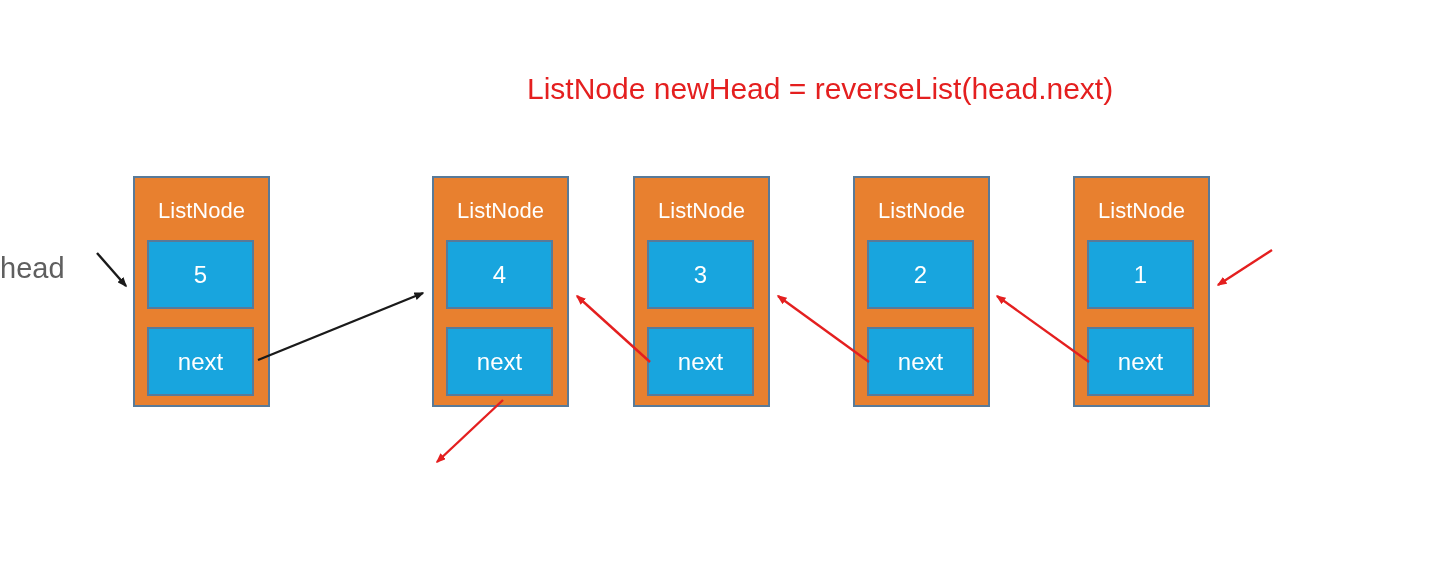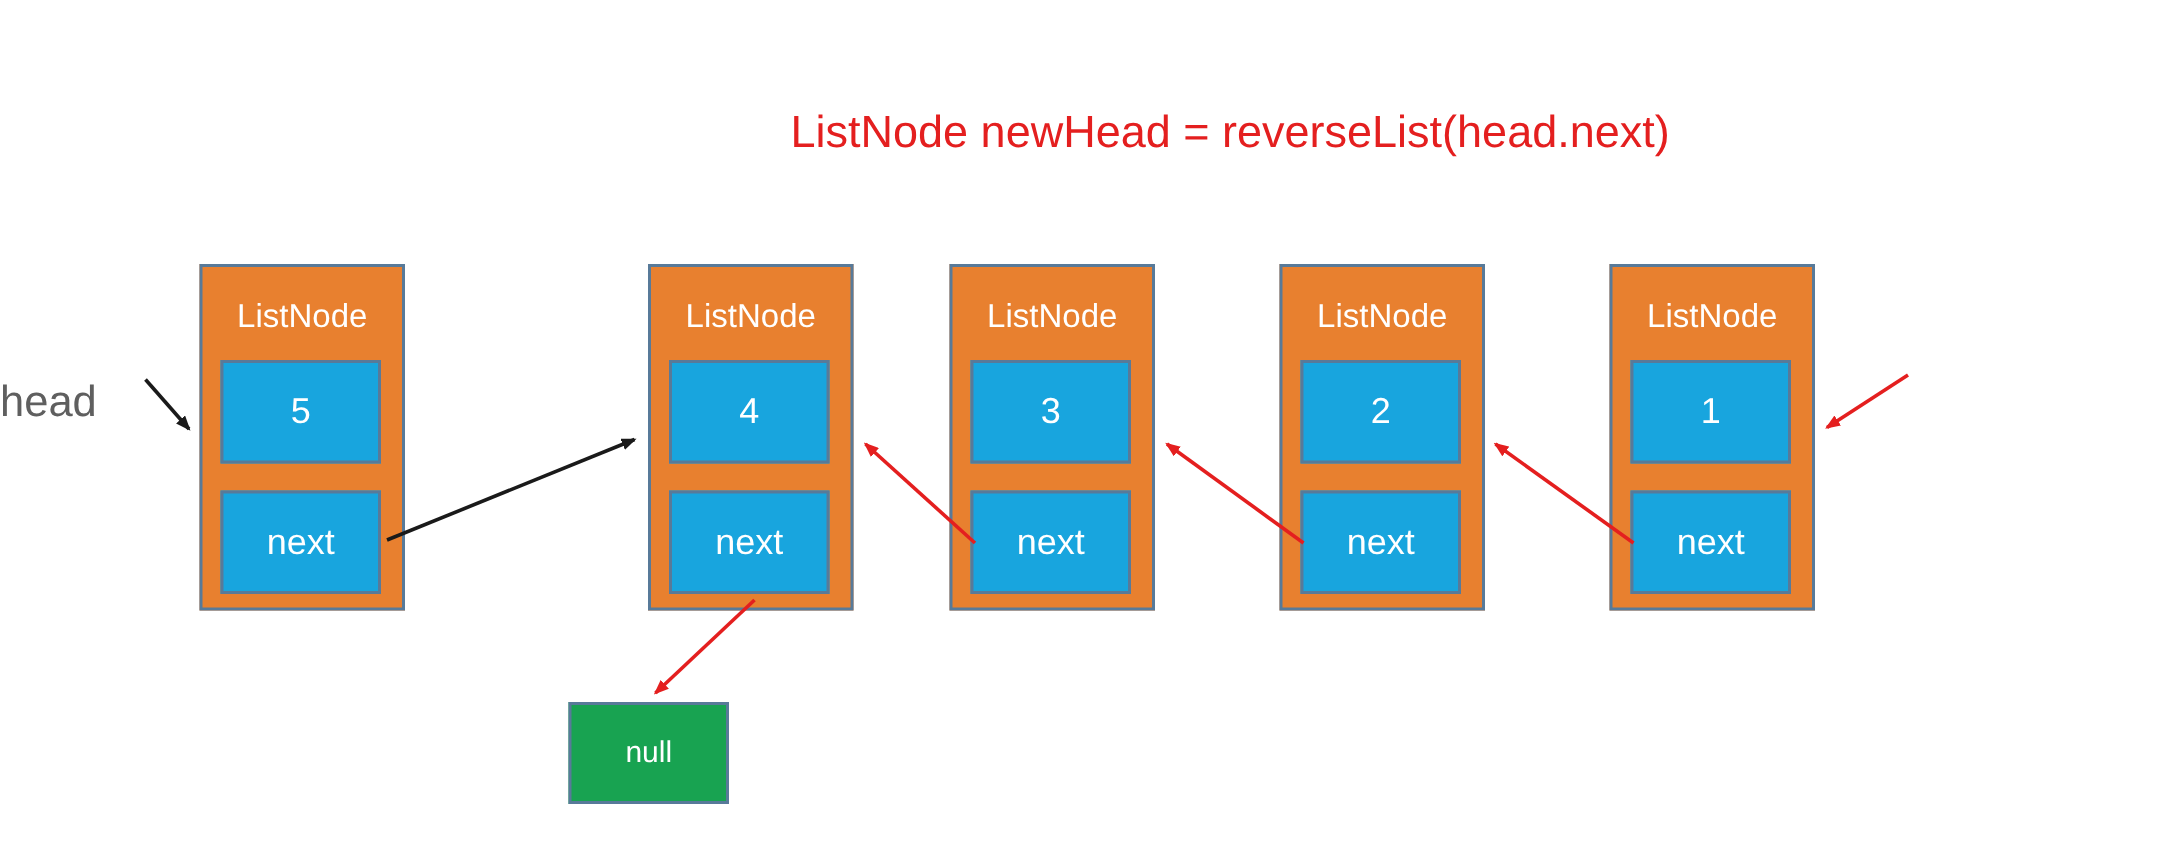--- a/index.html
+++ b/index.html
@@ -125,23 +125,20 @@
     <div class="cell value">2</div>
     <div class="cell next">next</div>
   </div>
 
   <div class="node n5">
     <div class="node-title">ListNode</div>
     <div class="cell value">1</div>
     <div class="cell next">next</div>
   </div>
 
-  <div class="null-box">
-    <span>null</span>
-  </div>
 
   <svg class="arrows" viewBox="0 0 1451 577" xmlns="http://www.w3.org/2000/svg">
     <defs>
       <marker id="ah-black" markerWidth="10" markerHeight="8" refX="8.5" refY="4" orient="auto" markerUnits="userSpaceOnUse">
         <polygon points="0,0 10,4 0,8" fill="#1a1a1a"></polygon>
       </marker>
       <marker id="ah-red" markerWidth="10" markerHeight="8" refX="8.5" refY="4" orient="auto" markerUnits="userSpaceOnUse">
         <polygon points="0,0 10,4 0,8" fill="#e41f1f"></polygon>
       </marker>
     </defs>

